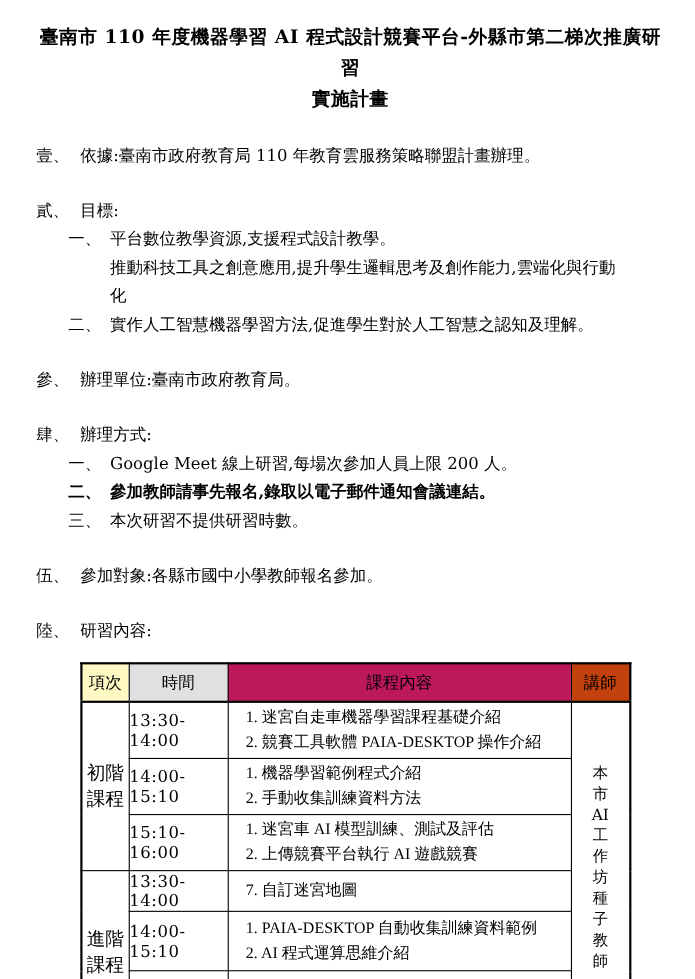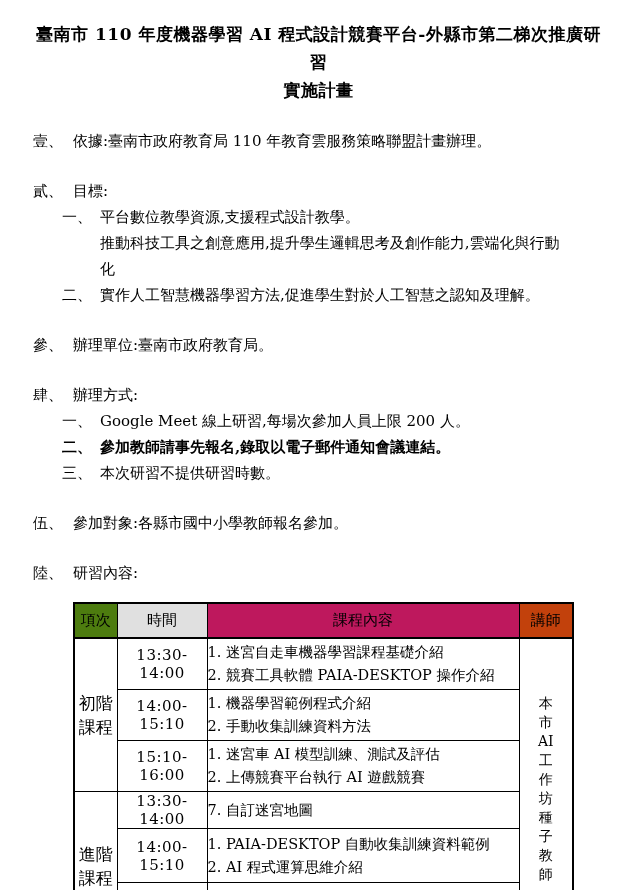--- a/index.html
+++ b/index.html
@@ -23,22 +23,22 @@
   .tbl-wrap{margin:16px 0 0 40px;}
   table{border-collapse:collapse;table-layout:fixed;border:2px solid #000;}
   th,td{border:1px solid #000;padding:0;vertical-align:middle;}
   thead th{
     border-bottom-width:2px;font-weight:normal;font-size:15px;
     text-align:center;height:33px;
   }
   .r1{height:50px}.r2{height:48px}.r3{height:50px}
   .r4{height:30px}.r5{height:54px}.r6{height:58px}
   td.level{text-align:center;font-size:17px;line-height:24px;margin-left:28px;}
-  td.time{text-align:center;font-size:15px;letter-spacing:0.5px;}
-  td.content{padding:2px 4px 2px 0;font-size:14.5px;}
+  td.time{text-align:left;font-size:15px;letter-spacing:0.5px;}
+  td.content{padding:2px 4px 2px 16px;font-size:14.5px;font-family:Liberation Serif, serif;}
   td.content .item{line-height:23px;}
   td.lect{text-align:center;}
   td.lect span{display:block;line-height:19px;font-size:14px;}
 </style>
 </head>
 <body>
 
 <div class="doc">
 
   <div class="title">
@@ -102,21 +102,21 @@
   <div class="tbl-wrap">
     <table>
       <colgroup>
         <col style="width:43px">
           <col style="width:90px">
           <col style="width:312px">
           <col style="width:54px">
       </colgroup>
       <thead>
         <tr>
-          <th style="background-color: #4d7c0f;">項次</th>
+          <th style="background-color: #fef9c3;">項次</th>
           <th style="background-color: rgb(224, 224, 224);">時間</th>
           <th style="background-color: #be185d;">課程內容</th>
           <th style="background-color: #c2410c;">講師</th>
         </tr>
       </thead>
       <tbody>
         <tr class="r1">
           <td class="level" rowspan="3">
             <div>初階</div>
             <div>課程</div>

